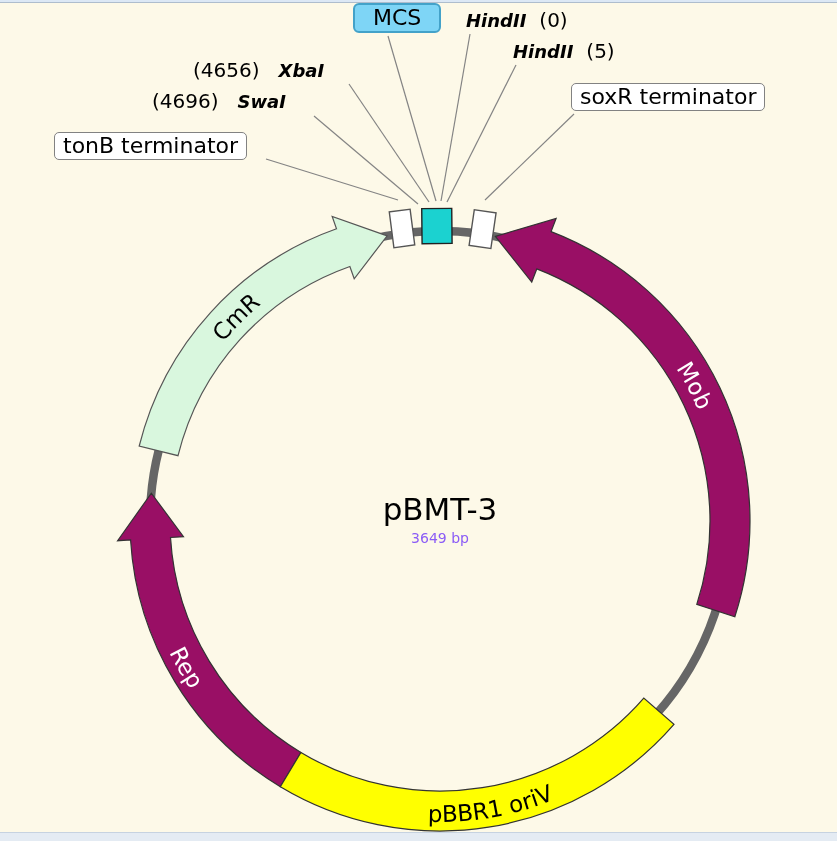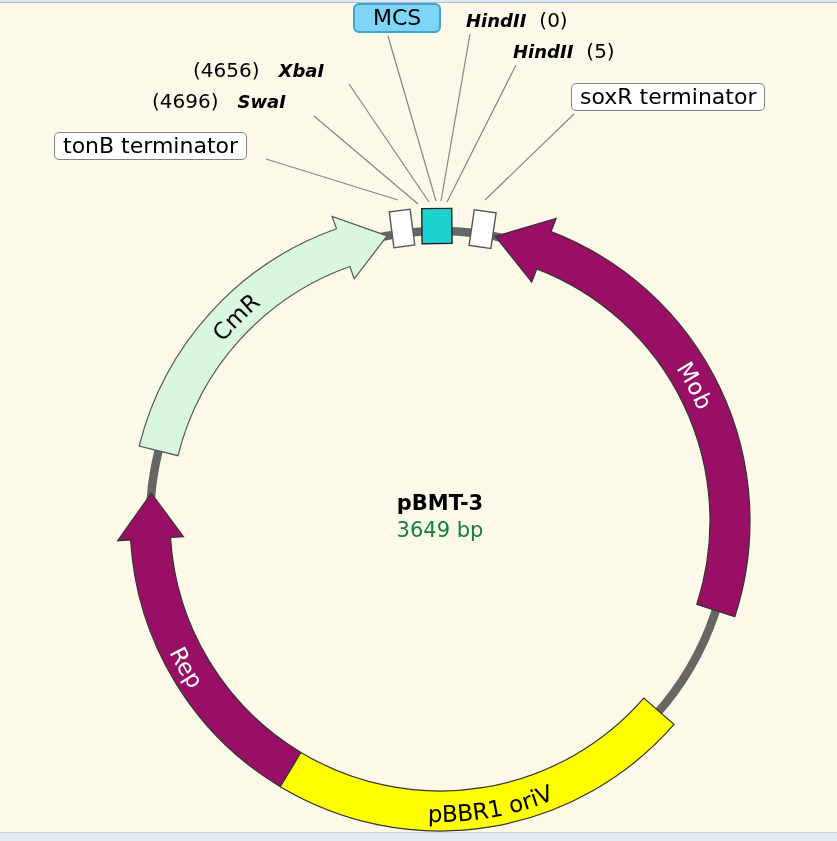--- a/index.html
+++ b/index.html
@@ -1,22 +1,22 @@
 <!DOCTYPE html>
 <html><head>
 <meta charset="utf-8">
 <style>
   html,body{margin:0;padding:0;width:837px;height:841px;overflow:hidden;}
   body{background:#fdf9e8;font-family:"DejaVu Sans","Liberation Sans",sans-serif;position:relative;}
   .chrome-top{position:absolute;left:0;top:0;width:837px;height:3px;background:#dce8f5;border-bottom:1px solid #aebdcd;box-sizing:border-box;}
   .chrome-bottom{position:absolute;left:0;bottom:0;width:837px;height:9px;background:#e4ebf3;border-top:1px solid #c6d2e0;box-sizing:border-box;}
   #map-svg{position:absolute;left:0;top:0;}
   .center-title{position:absolute;left:440px;top:491px;transform:translateX(-50%);text-align:center;white-space:nowrap;}
-  .ptitle{font-weight:bold;font-size:21px;color:#000;}
-  .psize{font-size:21px;color:#15803d;margin-top:3px;}
+  .ptitle{font-weight:normal;font-size:31px;color:#000;}
+  .psize{font-size:14px;color:#8b5cf6;margin-top:3px;}
   .callout{position:absolute;white-space:nowrap;color:#000;line-height:28px;}
   .callout .enzyme{font-weight:bold;font-size:18px;font-style:italic;}
   .callout .pos{font-size:20px;}
   .callout .enzyme + .pos{margin-left:13px;}
   .callout .pos + .enzyme{margin-left:19px;}
   .callout.boxed{font-size:22px;background:#ffffff;border:1px solid #828282;border-radius:5px;padding:0 8px;line-height:26px;}
   .callout.chip{font-size:22px;background:#7ed5f6;border:2px solid #43a2c9;border-radius:6px;padding:0 18px;line-height:26px;}
   .arc-label{font-size:23px;font-family:"DejaVu Sans","Liberation Sans",sans-serif;}
 </style>
 </head>

